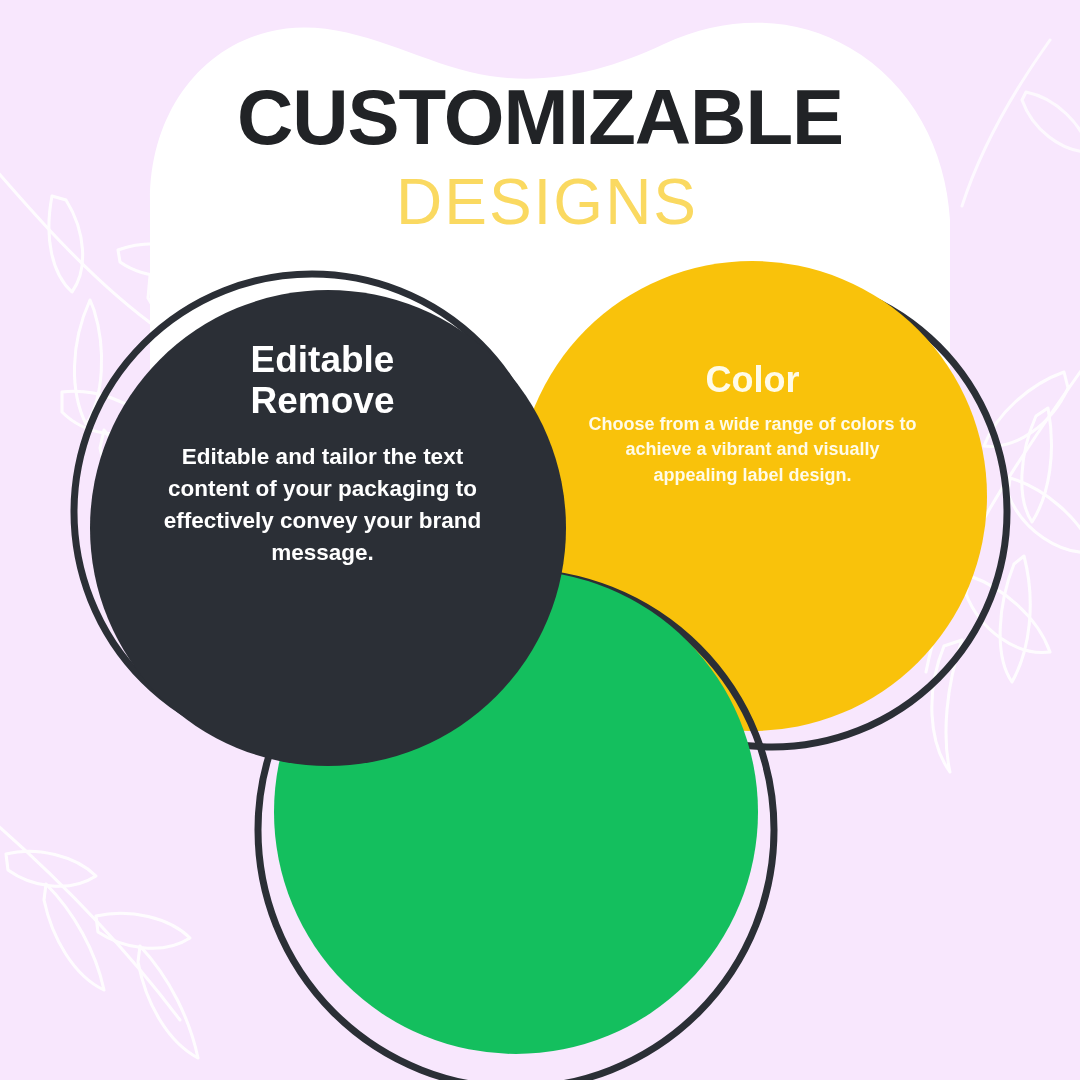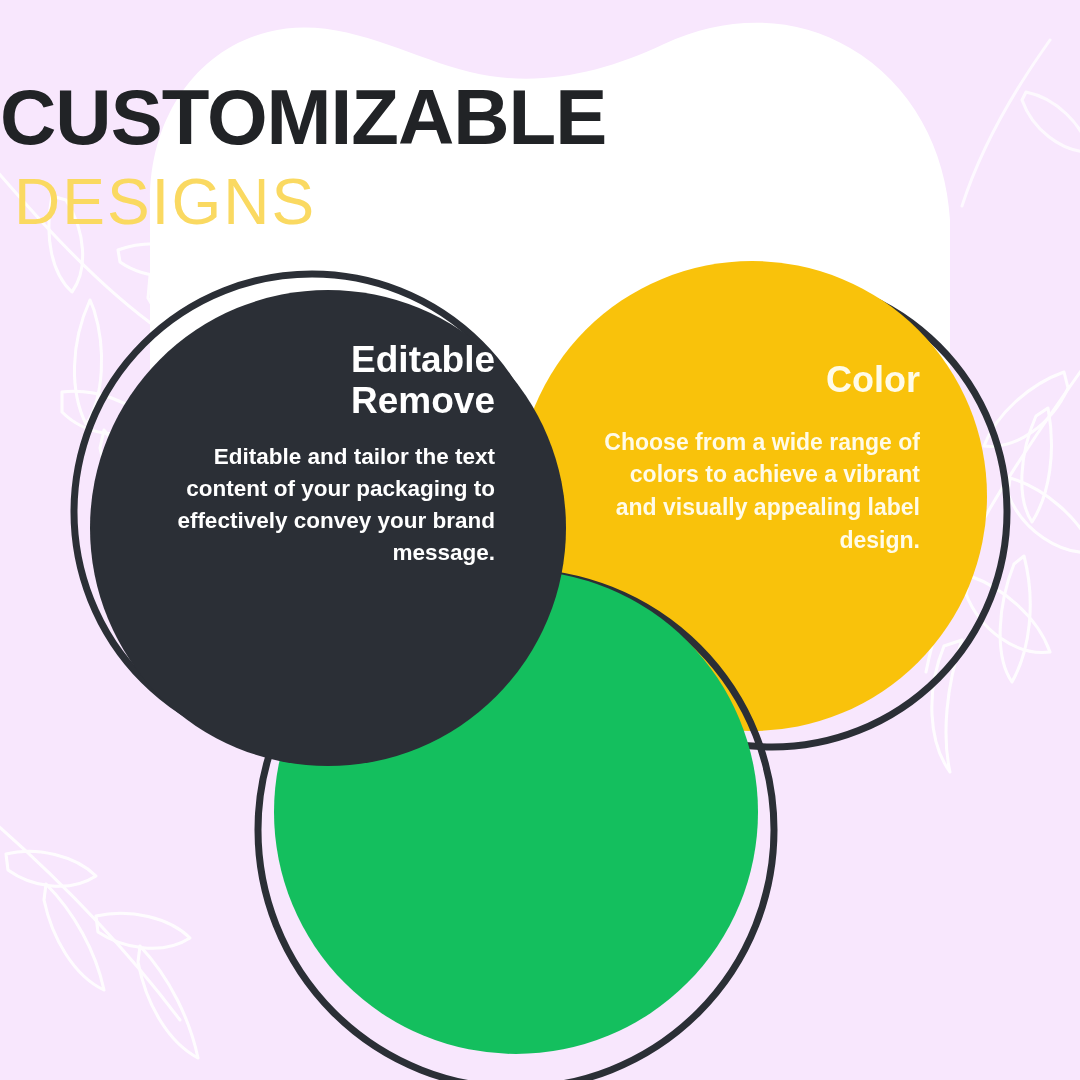--- a/index.html
+++ b/index.html
@@ -33,21 +33,21 @@
     width: 1080px;
     height: 420px;
   }
 
   
   .title-wrap {
     position: absolute;
     left: 0;
     top: 78px;
     width: 1080px;
-    text-align: left;
+    text-align: center;
     z-index: 6;
   }
   .title-main {
     font-size: 78px;
     font-weight: 700;
     letter-spacing: -1px;
     color: #212326;
     line-height: 1.0;
     white-space: nowrap;
   }
@@ -66,21 +66,21 @@
   .venn {
     position: absolute;
     left: 0;
     top: 0;
     width: 1080px;
     height: 1080px;
   }
 
   .circle-text {
     position: absolute;
-    text-align: right;
+    text-align: center;
     z-index: 20;
   }
   .circle-text .heading {
     font-weight: 700;
     line-height: 1.1;
   }
   .circle-text .body {
     font-weight: 700;
     line-height: 1.42;
   }
@@ -96,21 +96,21 @@
   #txt-dark .body { font-size: 22.5px; margin-top: 20px; }
 
   
   #txt-yellow {
     left: 585px;
     top: 360px;
     width: 335px;
     color: #fffbe8;
   }
   #txt-yellow .heading { font-size: 36px; }
-  #txt-yellow .body { font-size: 23px; margin-top: 26px; }
+  #txt-yellow .body { font-size: 18px; margin-top: 12px; }
 
   
   #txt-green {
     left: 340px;
     top: 750px;
     width: 358px;
     color: #ffffff;
   }
   #txt-green .heading { font-size: 37px; }
   #txt-green .body { font-size: 22.5px; margin-top: 20px; }

